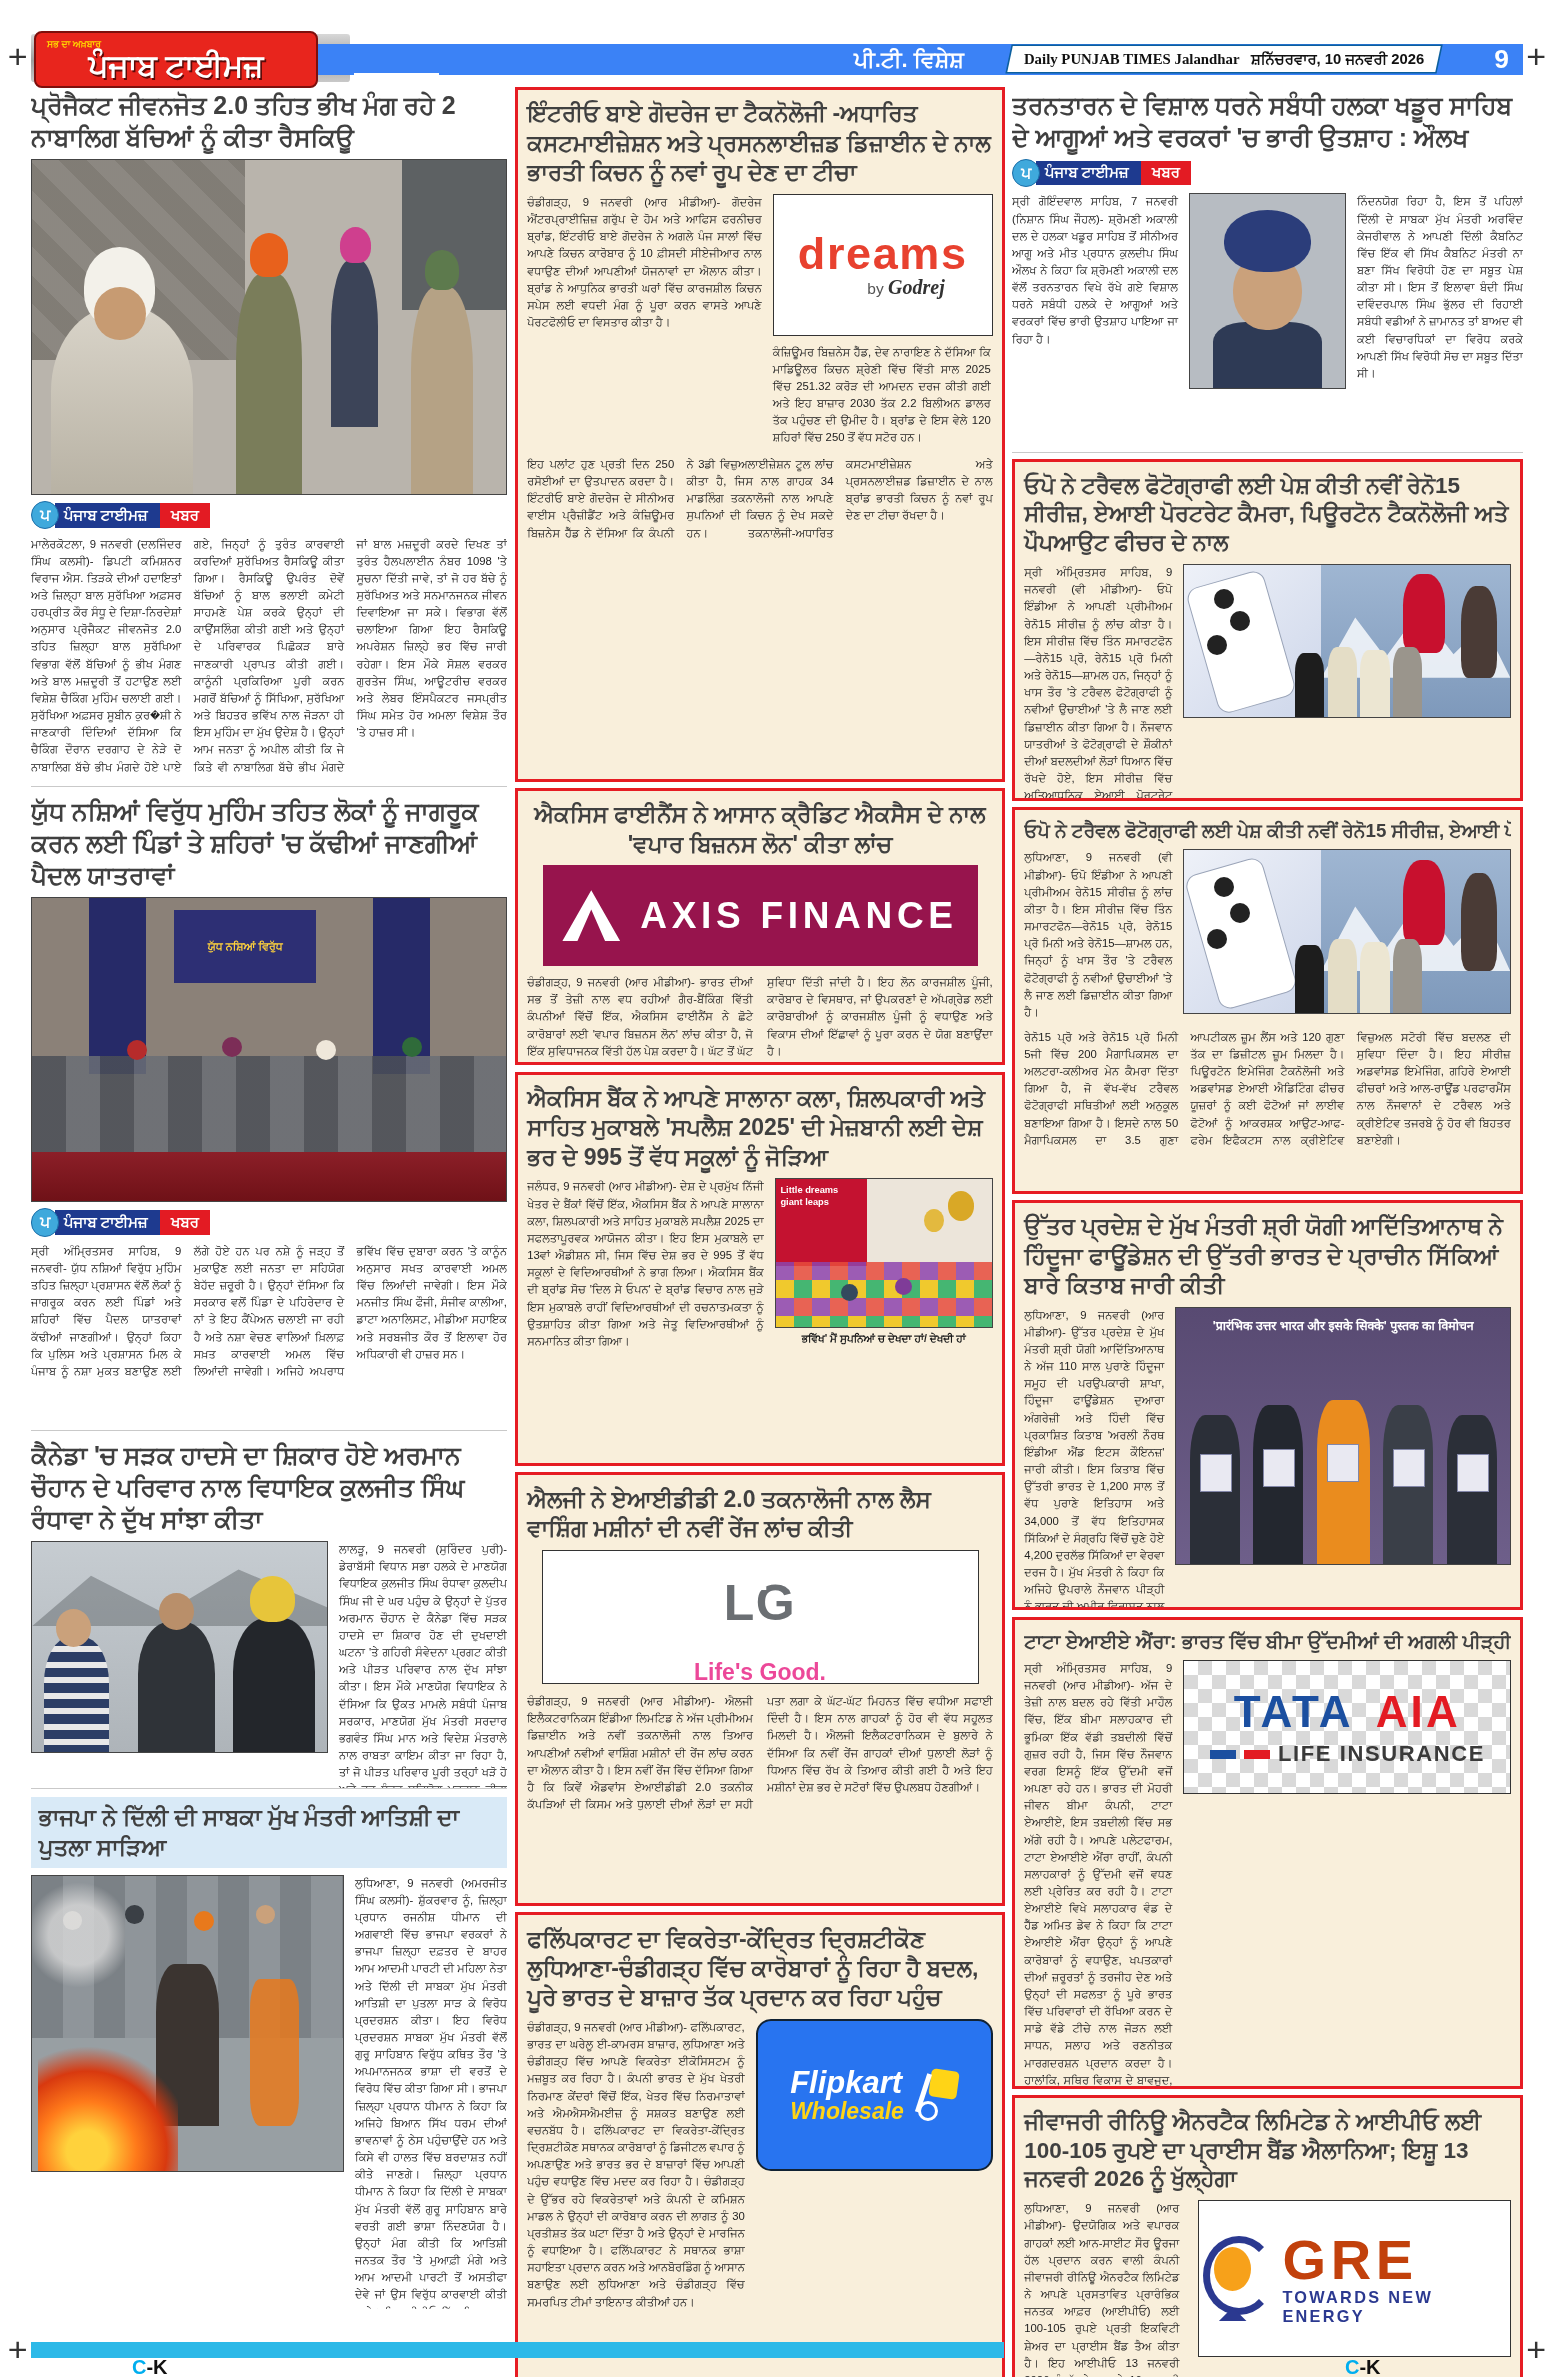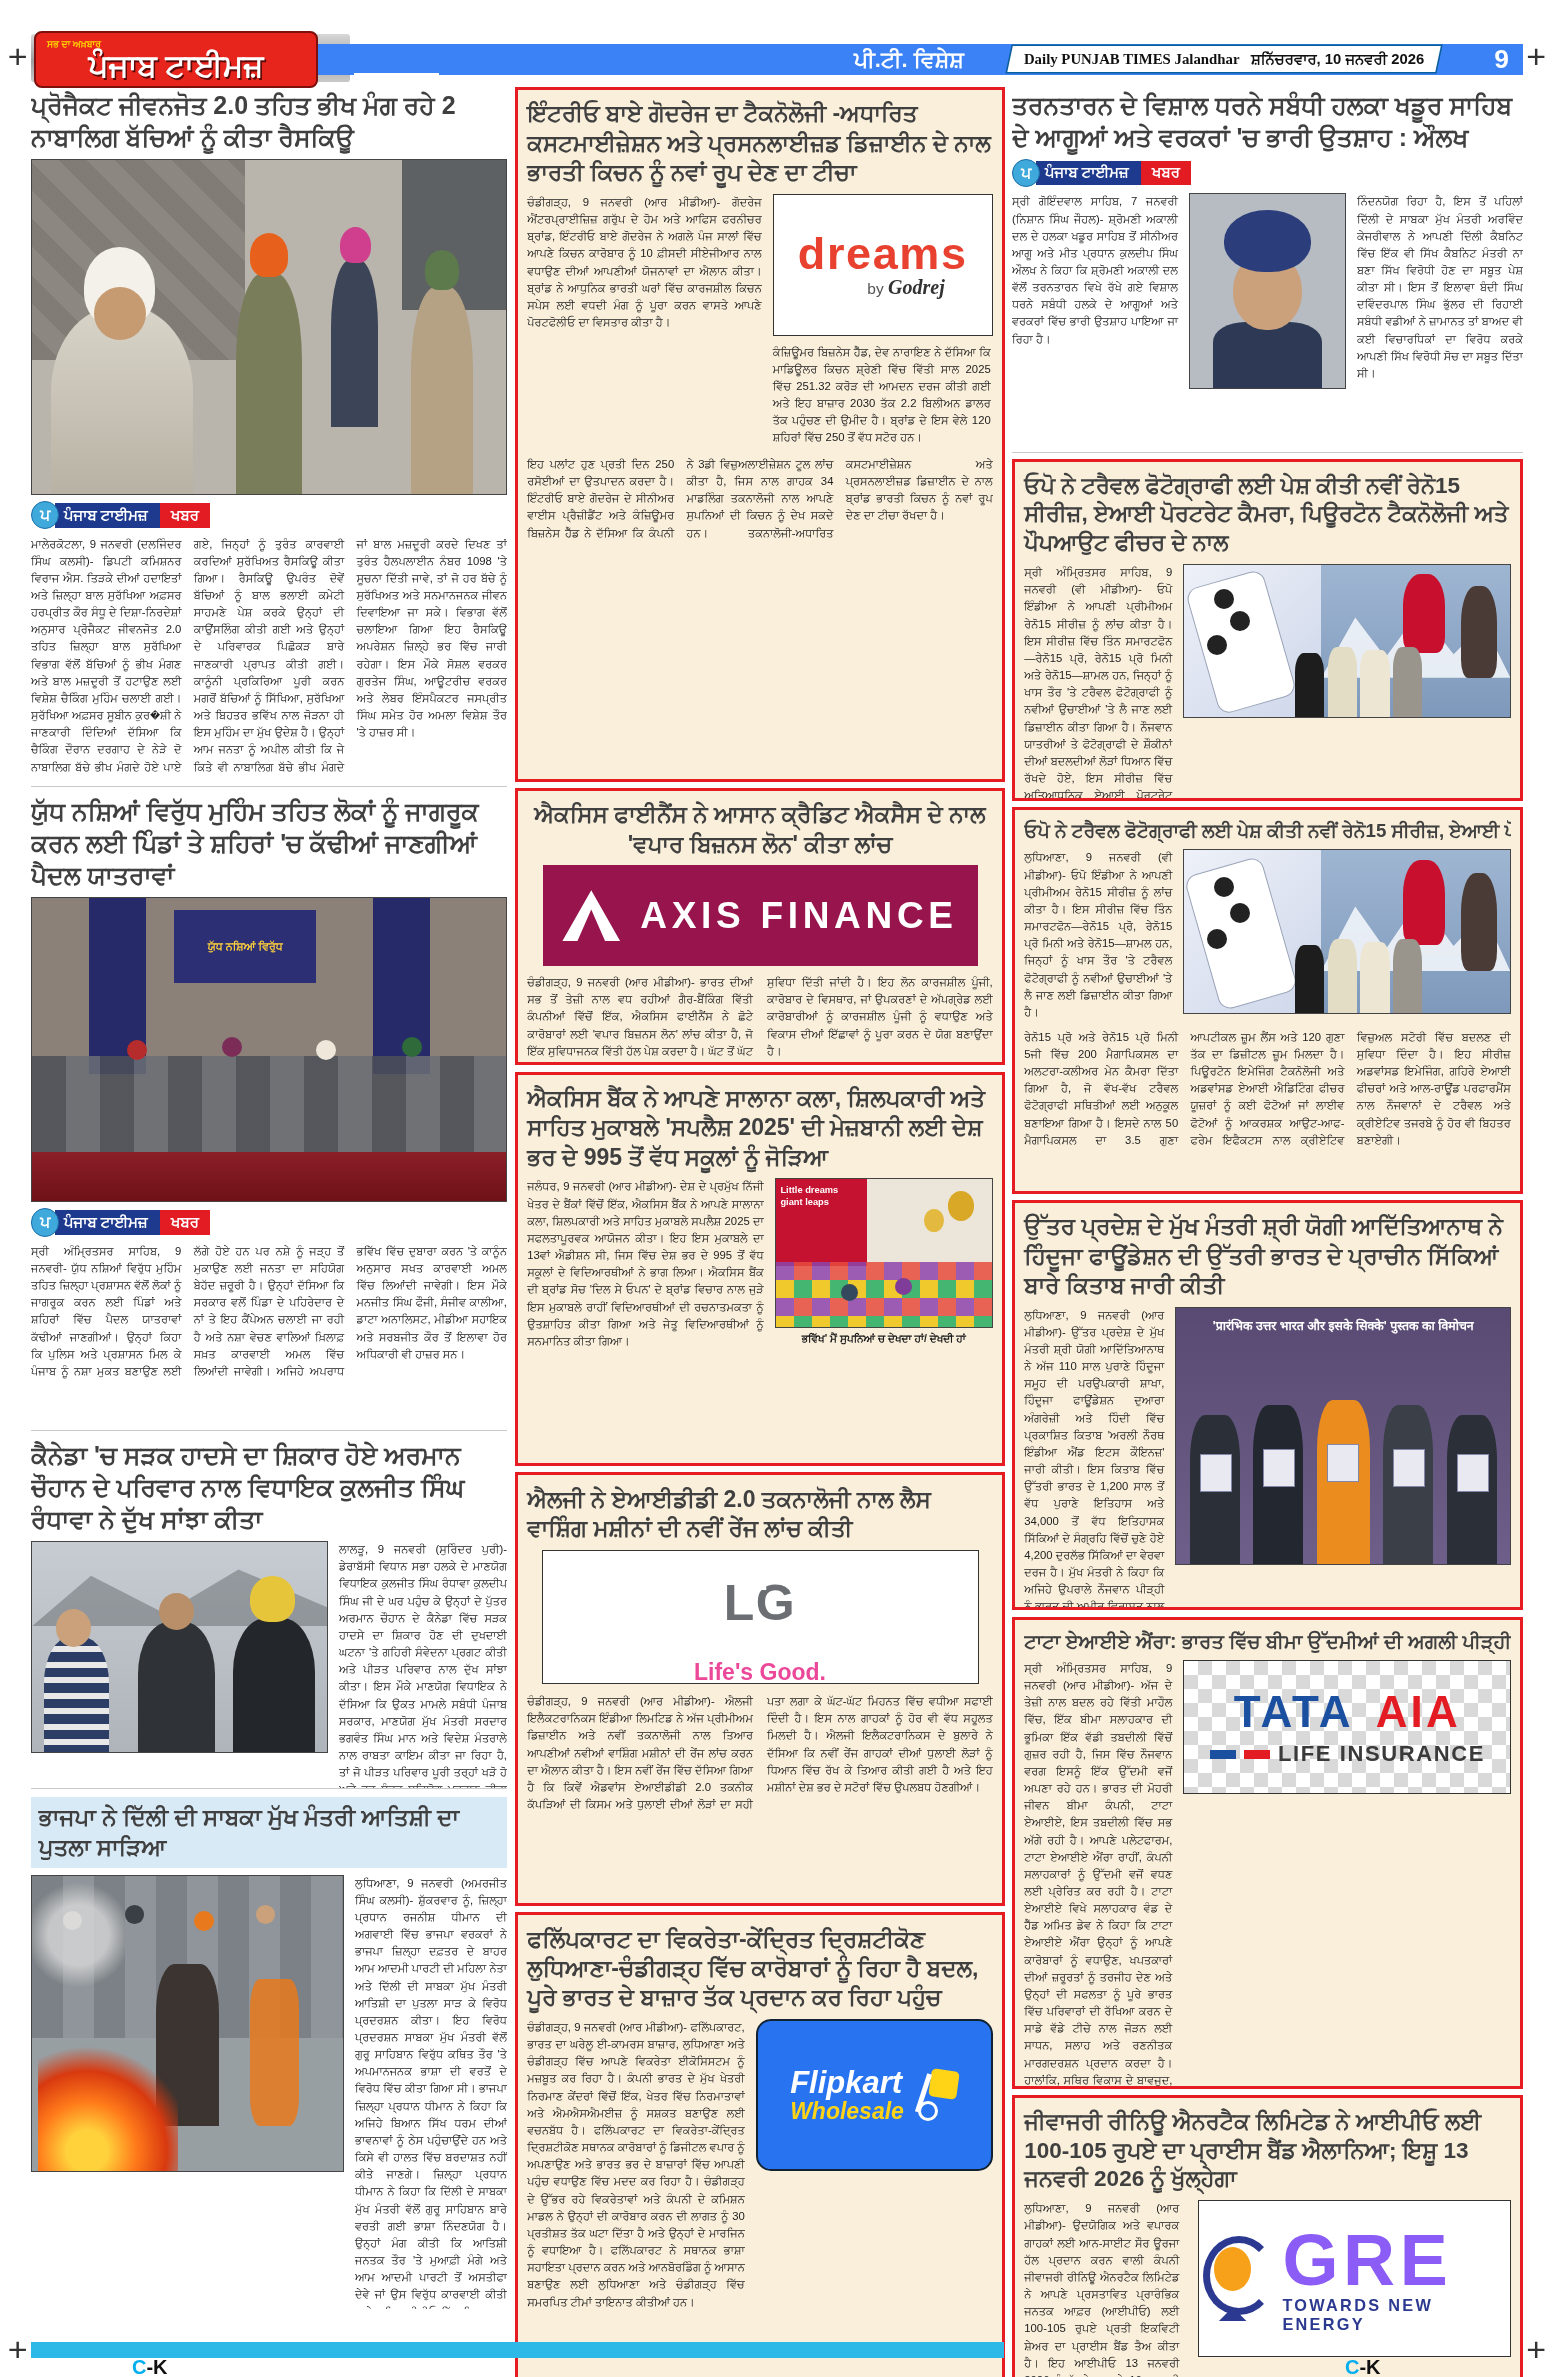--- a/index.html
+++ b/index.html
@@ -94,21 +94,21 @@
   .tata-a{color:#e31b23;font-size:44px;font-weight:800;letter-spacing:3.1px;}
   .tata-l2{display:flex;align-items:center;gap:7.8px;font-size:22px;font-weight:800;color:#3a3a3a;letter-spacing:1.6px;}
   .dash-b{width:26.4px;height:9.3px;background:#1b4fa0;display:inline-block;}
   .dash-r{width:26.4px;height:9.3px;background:#e31b23;display:inline-block;}
   .gre-box{background:#fff;border:1.6px solid #333;display:flex;align-items:center;justify-content:center;gap:15.5px;}
   .gre-globe{position:relative;width:72px;height:85px;}
   .gre-globe .ring{position:absolute;left:4.7px;top:0;width:58px;height:65px;border:7.8px solid #2b3990;border-radius:50%;border-right-color:transparent;}
   .gre-globe .ball{position:absolute;left:15.5px;top:11px;width:37px;height:44px;border-radius:50%;background:#f7a11a;}
   .gre-globe .foot{position:absolute;left:20px;bottom:0;width:28px;height:14px;background:#2b3990;clip-path:polygon(50% 0,100% 100%,0 100%);}
   .gre-right{display:flex;flex-direction:column;align-items:flex-start;}
-  .gre-name{color:#8b5cf6;font-size:72px;font-weight:800;letter-spacing:4.7px;line-height:1;}
+  .gre-name{color:#c2410c;font-size:56px;font-weight:800;letter-spacing:4.7px;line-height:1;}
   .gre-tag{color:#2b3990;font-size:16.3px;font-weight:800;letter-spacing:2.3px;}
   
   .bottom-bar{position:absolute;left:31px;top:2342px;width:973px;height:15.5px;background:#2cb9e8;}
 </style>
 </head>
 <body>
 
 <div class="page">
 
   <div class="regmark" style="left:7.8px;top:39px;">+</div>

